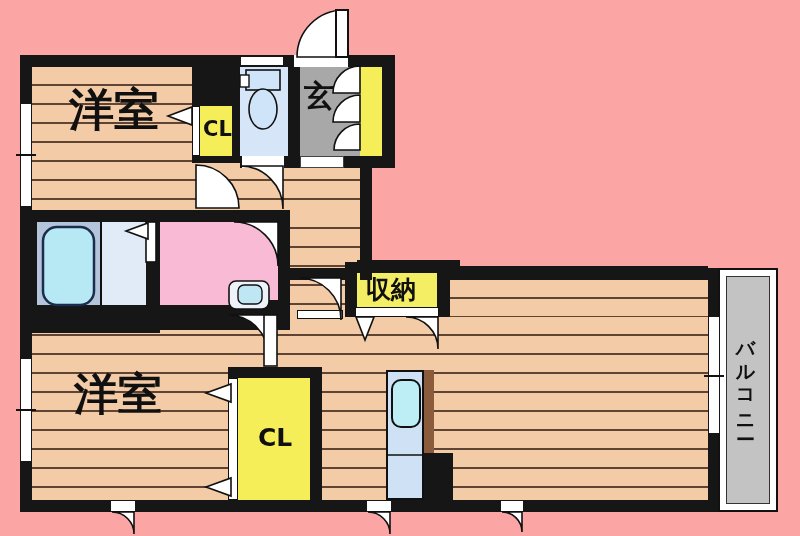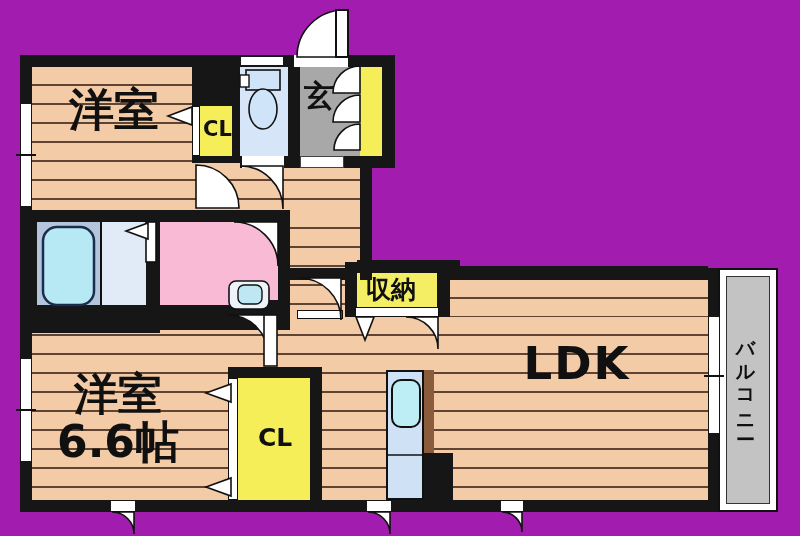--- a/index.html
+++ b/index.html
@@ -1,17 +1,17 @@
 <!DOCTYPE html>
 <html style="--wall: #161616; --wood: #f3cba6; --wood_line: #5f4433; --toilet_floor: #d6e6f8; --fixture_blue: #cfe4f8; --genkan: #a8a8a8; --cabinet_yellow: #f6ee58; --storage_yellow: #f3ee63; --washroom_pink: #f9bad5; --bath_panel: #b4c4db; --bath_wash: #e0ebf7; --tub: #b7e9f4; --balcony_gray: #c3c3c3; --kitchen: #cfe2f5; --kitchen_sink: #bdeef6; --counter_brown: #8b5c3b;"><head>
 <meta charset="utf-8">
 <style>
   html,body{margin:0;padding:0;background:#fff;}
   #plan{
-    position:relative;width:800px;height:536px;background:#a21caf;overflow:hidden;
+    position:relative;width:800px;height:536px;background:#fca5a5;overflow:hidden;
     font-family:"DejaVu Sans","Liberation Sans",sans-serif;
   }
   .abs{position:absolute;}
   .wood{
     background-color:var(--wood);
     background-image:repeating-linear-gradient(to bottom,transparent 0 17px,var(--wood_line) 17px 19px);
   }
   .wall{background:var(--wall);}
   .win{background:#fff;border:1.5px solid var(--wall);box-sizing:border-box;}
   .lbl{color:#101010;font-weight:900;line-height:1.08;white-space:nowrap;}
@@ -88,24 +88,22 @@
   <div class="abs" style="left:294px;top:55px;width:54px;height:12px;background:#fff;"></div>
   <div class="abs" style="left:242px;top:156px;width:42px;height:12px;background:#fff;"></div>
   <div class="abs" style="left:300px;top:156px;width:44px;height:12px;background:#fff;border:1px solid #444;box-sizing:border-box;"></div>
   <div class="abs" style="left:297px;top:310px;width:46px;height:9px;background:#fff;border:1px solid #111;box-sizing:border-box;"></div>
 
   <div class="abs lbl center" style="left:36px;top:86px;width:156px;font-size:45px;">
     <div>洋室</div>
   </div>
   <div class="abs lbl center" style="left:38px;top:370px;width:160px;font-size:44px;">
     <div>洋室</div>
-    <div>6.6帖</div>
   </div>
   <div class="abs lbl center" style="left:468px;top:340px;width:218px;font-size:45px;">
-    <div style="letter-spacing:2px;">LDK</div>
   </div>
   <div class="abs lbl" style="left:304px;top:80px;font-size:30px;">玄</div>
   <div class="abs lbl" style="left:203px;top:118px;font-size:21px;">CL</div>
   <div class="abs lbl" style="left:258px;top:424px;font-size:25px;">CL</div>
   <div class="abs lbl" style="left:366px;top:276px;font-size:25px;">収納</div>
   <div class="abs lbl v-text" style="left:736px;top:326px;font-size:19px;">バルコニー</div>
 
   <svg width="800" height="536" viewBox="0 0 800 536">
     <g fill="#ffffff" stroke="#111111" stroke-width="1.6">
       <path d="M 297,57 A 47,47 0 0 1 344,10 L 344,57 Z"></path>

